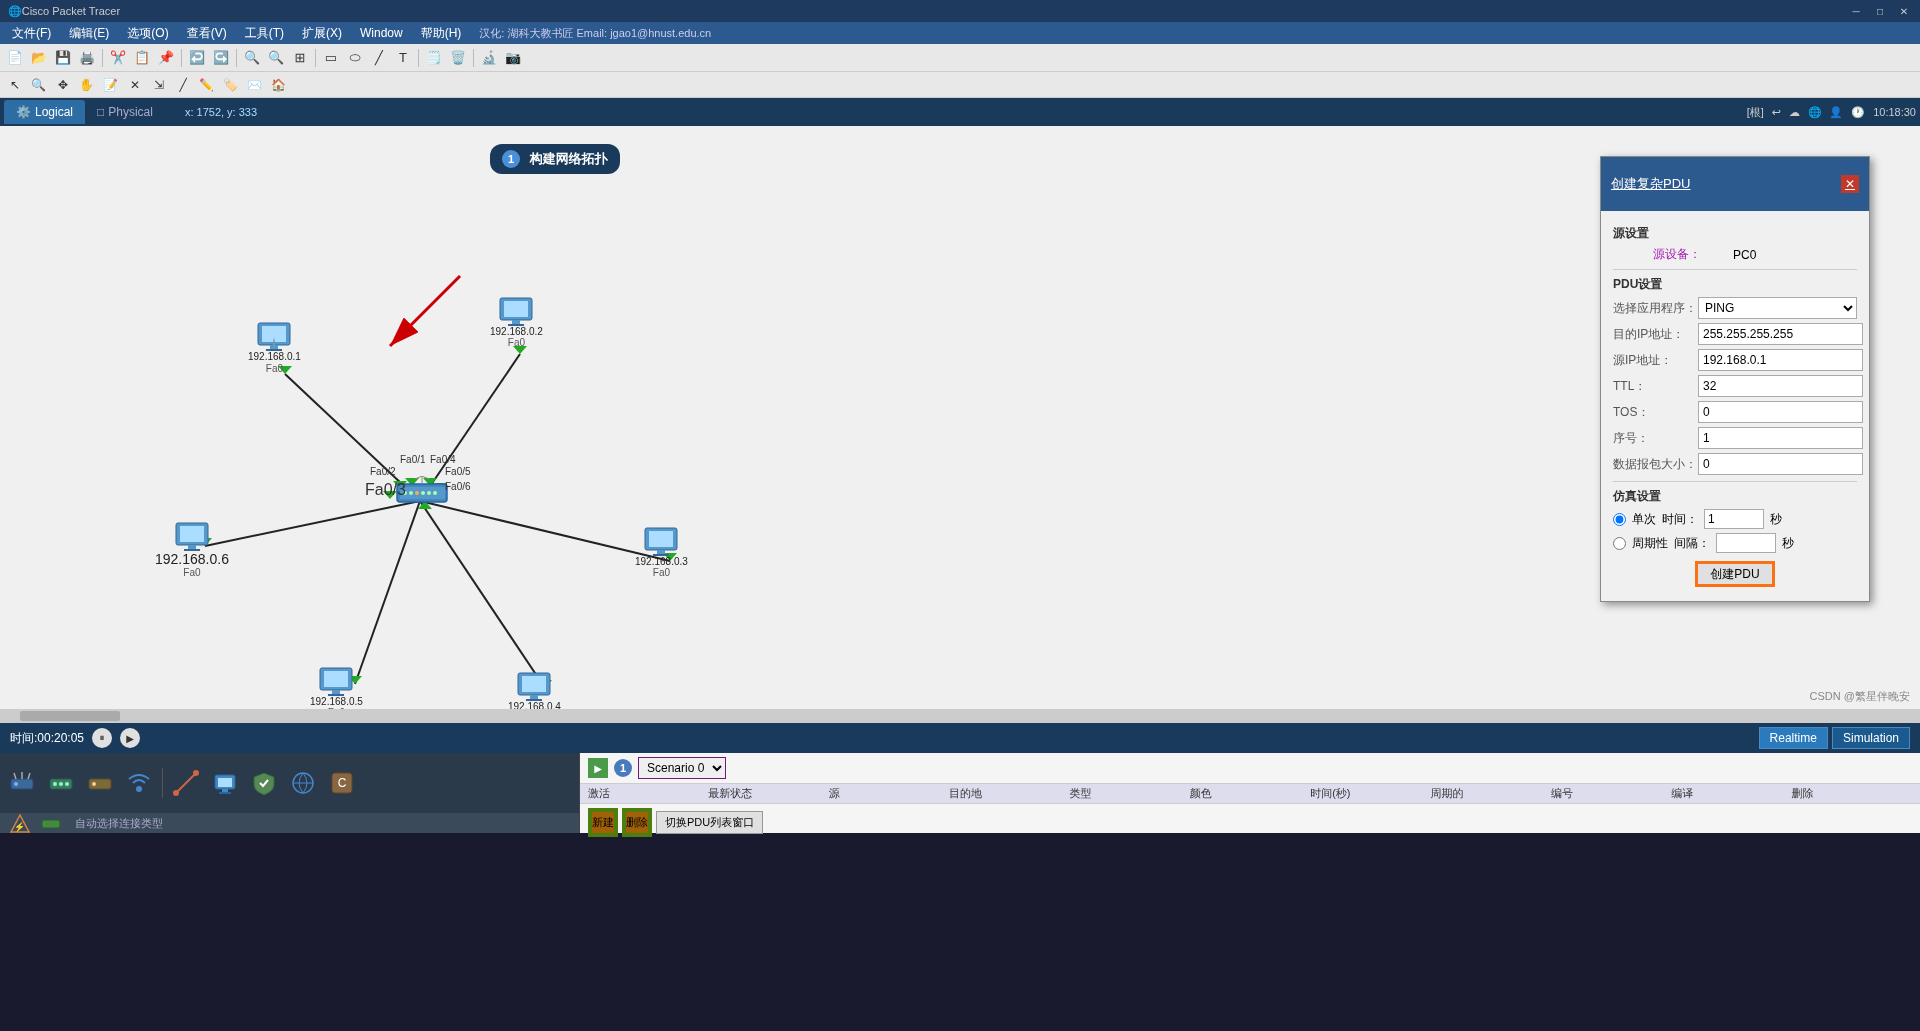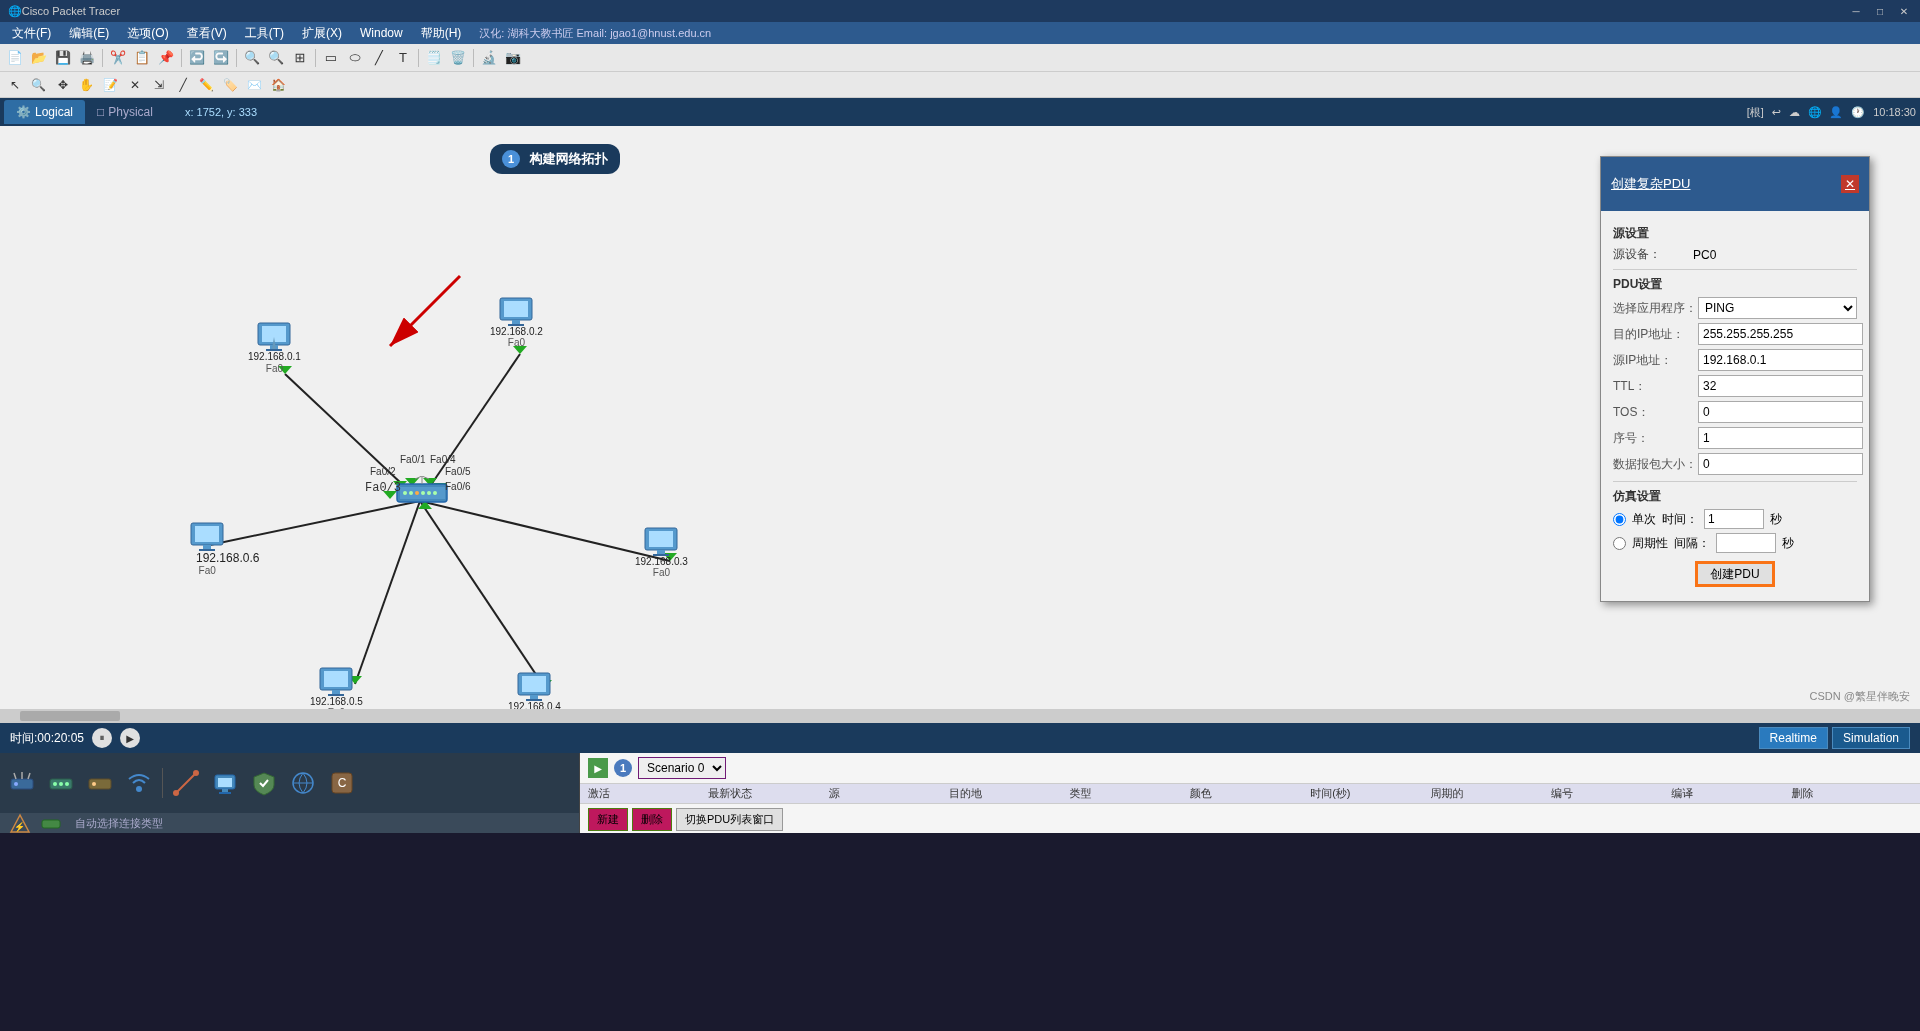--- a/index.html
+++ b/index.html
@@ -172,22 +172,23 @@
       color: #333;
     }
     .form-row {
       display: flex;
       align-items: center;
       margin-bottom: 4px;
       font-size: 12px;
     }
     .form-label {
       width: 80px;
-      color: #404040;
+      color: #a21caf;
       flex-shrink: 0;
+      margin-left: 40px;
     }
     .form-label-wide {
       width: 85px;
       color: #555;
       flex-shrink: 0;
     }
     .form-input {
       flex: 1;
       height: 22px;
       border: 1px solid #aaa;
@@ -331,23 +332,23 @@
       border-bottom: 1px solid #ccc;
     }
     .sp-col { flex: 1; }
     #scenario-panel .sp-buttons {
       display: flex;
       align-items: center;
       gap: 4px;
       padding: 4px 8px;
     }
     .sp-btn {
-      padding: 3px 8px;
-      background: #be185d;
-      border: 1px solid #4d7c0f;
+      padding: 3px 0;
+      background: #a16207;
+      border: 4px solid #4d7c0f;
       cursor: pointer;
       font-size: 11px;
     }
     .sp-btn-wide {
       padding: 3px 8px;
       background: #e0e0e0;
       border: 1px solid #999;
       cursor: pointer;
       font-size: 11px;
     }
@@ -588,21 +589,21 @@
       <span style="font-size:10px; color:#555;">Fa0</span>
     </div>
 
     <div class="device" style="position:absolute; left:155px; top:395px;">
       <svg width="36" height="30">
         <rect x="2" y="2" width="32" height="22" rx="2" fill="#5599cc" stroke="#336699" stroke-width="1"></rect>
         <rect x="6" y="5" width="24" height="16" fill="#aaddff"></rect>
         <rect x="14" y="24" width="8" height="4" fill="#5599cc"></rect>
         <rect x="10" y="28" width="16" height="2" fill="#336699"></rect>
       </svg>
-      <span style="font-size:12px; color:#222; white-space:nowrap;margin-left:41px;">192.168.0.6</span>
+      <span style="font-size:14px; color:#222; white-space:nowrap;">192.168.0.6</span>
       <span style="font-size:10px; color:#555;">Fa0</span>
     </div>
 
     <div class="device" style="position:absolute; left:635px; top:400px;">
       <svg width="36" height="30">
         <rect x="2" y="2" width="32" height="22" rx="2" fill="#5599cc" stroke="#336699" stroke-width="1"></rect>
         <rect x="6" y="5" width="24" height="16" fill="#aaddff"></rect>
         <rect x="14" y="24" width="8" height="4" fill="#5599cc"></rect>
         <rect x="10" y="28" width="16" height="2" fill="#336699"></rect>
       </svg>
@@ -642,21 +643,21 @@
         <circle cx="28" cy="17" r="2" fill="#aaffaa"></circle>
         <circle cx="34" cy="17" r="2" fill="#aaffaa"></circle>
         <circle cx="40" cy="17" r="2" fill="#aaffaa"></circle>
         <line x1="27" y1="0" x2="27" y2="8" stroke="#888" stroke-width="1"></line>
         <line x1="20" y1="3" x2="27" y2="0" stroke="#888" stroke-width="1"></line>
         <line x1="34" y1="3" x2="27" y2="0" stroke="#888" stroke-width="1"></line>
       </svg>
       
       <span style="position:absolute; top:-22px; left:5px; font-size:10px; color:#333;">Fa0/1</span>
       <span style="position:absolute; top:-10px; left:-25px; font-size:10px; color:#333;">Fa0/2</span>
-      <span style="position:absolute; top:5px; left:-30px; font-size:12px; color:#333;font-family:Liberation Mono, monospace;">Fa0/3</span>
+      <span style="position:absolute; top:5px; left:-30px; font-size:16px; color:#333;">Fa0/3</span>
       <span style="position:absolute; top:-22px; left:35px; font-size:10px; color:#333;">Fa0/4</span>
       <span style="position:absolute; top:-10px; left:50px; font-size:10px; color:#333;">Fa0/5</span>
       <span style="position:absolute; top:5px; left:50px; font-size:10px; color:#333;">Fa0/6</span>
     </div>
 
     <div id="pdu-dialog">
       <div class="dialog-title">
         <span>创建复杂PDU</span>
         <button class="dialog-close">✕</button>
       </div>

